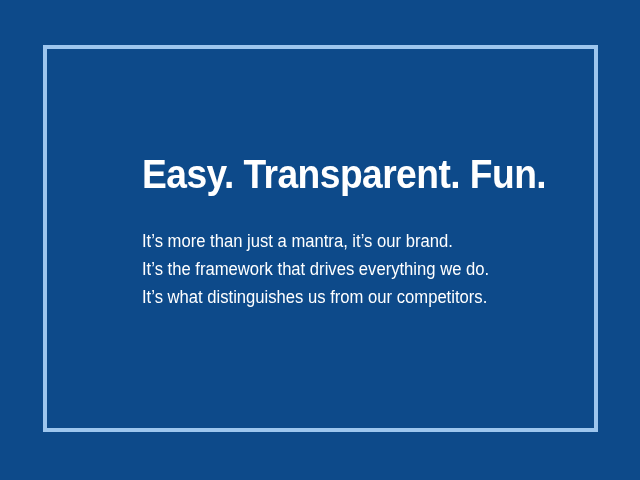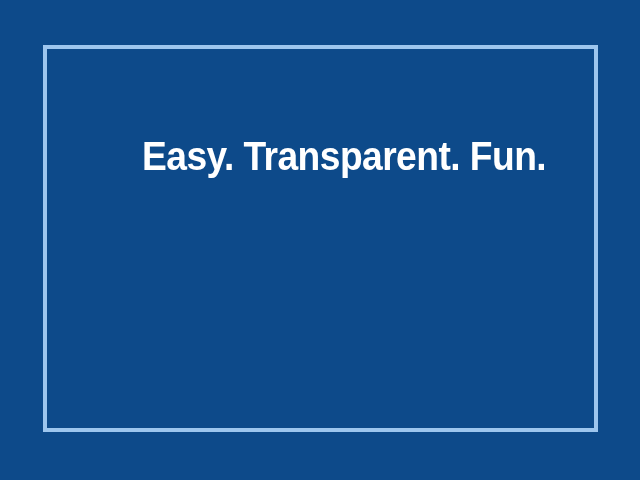--- a/index.html
+++ b/index.html
@@ -28,21 +28,21 @@
     top: 45px;
     width: 555px;
     height: 387px;
     border: 4px solid #9dc6ee;
     box-sizing: border-box;
   }
 
   #content {
     position: absolute;
     left: 95px;
-    top: 85px;
+    top: 103px;
     width: 470px;
   }
 
   .headline {
     color: #ffffff;
     font-size: 40px;
     font-weight: bold;
     letter-spacing: -0.6px;
     line-height: 44px;
     margin: 0;
@@ -96,17 +96,22 @@
 <body>
 
 <div id="slide">
 
   <div id="frame">
 
     <div id="content">
 
       <h1 class="headline">Easy. Transparent. Fun.</h1>
 
+      <div class="paragraph">
+        <div class="body-line">It’s more than just a mantra, it’s our brand.</div>
+        <div class="body-line">It’s the framework that drives everything we do.</div>
+        <div class="body-line">It’s what distinguishes us from our competitors.</div>
+      </div>
 
 
     </div>
   </div>
 </div>
 
 </body></html>

